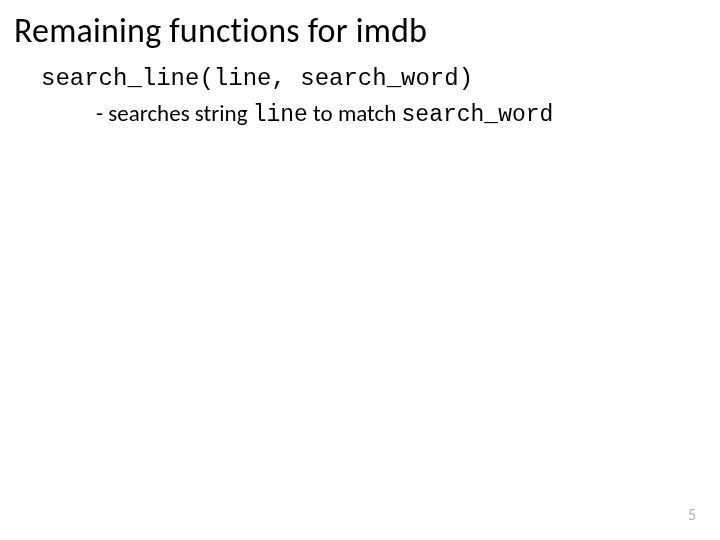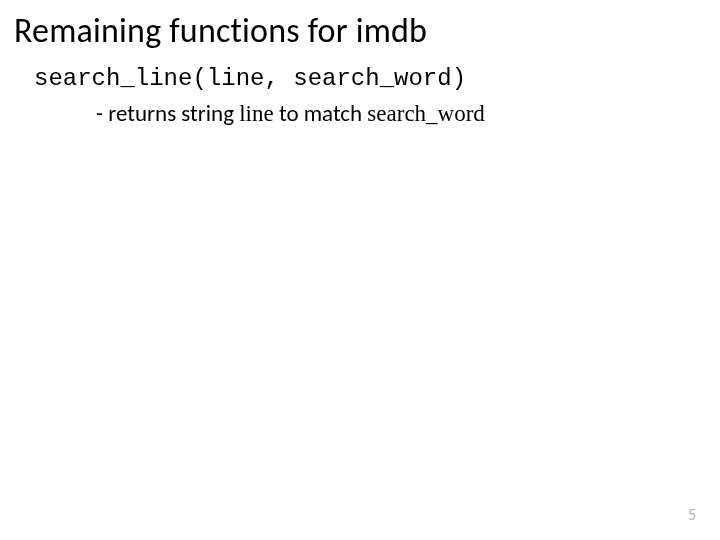--- a/index.html
+++ b/index.html
@@ -1,32 +1,32 @@
 <!DOCTYPE html>
 <html><head>
 <meta charset="utf-8">
 <style>
   * { margin: 0; padding: 0; box-sizing: border-box; }
   html, body { width: 720px; height: 540px; background: #ffffff; font-family: Calibri, "Segoe UI", Arial, sans-serif; color: #000; }
   .slide { position: relative; width: 720px; height: 540px; padding: 10px 20px 0 20px; border-radius: 13px; }
   .title { font-size: 34px; font-weight: 400; letter-spacing: 0.2px; margin-bottom: 14px; margin-left: -6px; }
-  .sig { font-family: "Courier New", Courier, monospace; font-size: 24px; margin-left: 14px; margin-bottom: 6px; }
+  .sig { font-family: "Courier New", Courier, monospace; font-size: 24px; margin-left: 21px; margin-bottom: 6px; }
   .bullets { margin-left: 76px; font-size: 23px; line-height: 1.35; }
   .bullets .row { white-space: nowrap; }
-  .mono { font-family: Liberation Serif, serif; }
+  .mono { font-family: Liberation Mono, monospace; }
   .pagenum { position: absolute; right: 24px; bottom: 16px; font-size: 16px; color: #b4b4b4; }
 </style>
 </head>
 <body>
 
 <div class="slide">
   <h1 class="title">Remaining functions for imdb</h1>
 
   <div class="sig">search_line(line, search_word)</div>
 
   <div class="bullets">
     <div class="row">
-      <span>- </span><span>returns  string </span><span class="mono">line</span><span> to match </span><span class="mono">search_word</span><span></span>
+      <span>- </span><span>searches  string </span><span class="mono">line</span><span> to match </span><span class="mono">search_word</span><span></span>
     </div>
   </div>
 
   <div class="pagenum">5</div>
 </div>
 
 </body></html>

